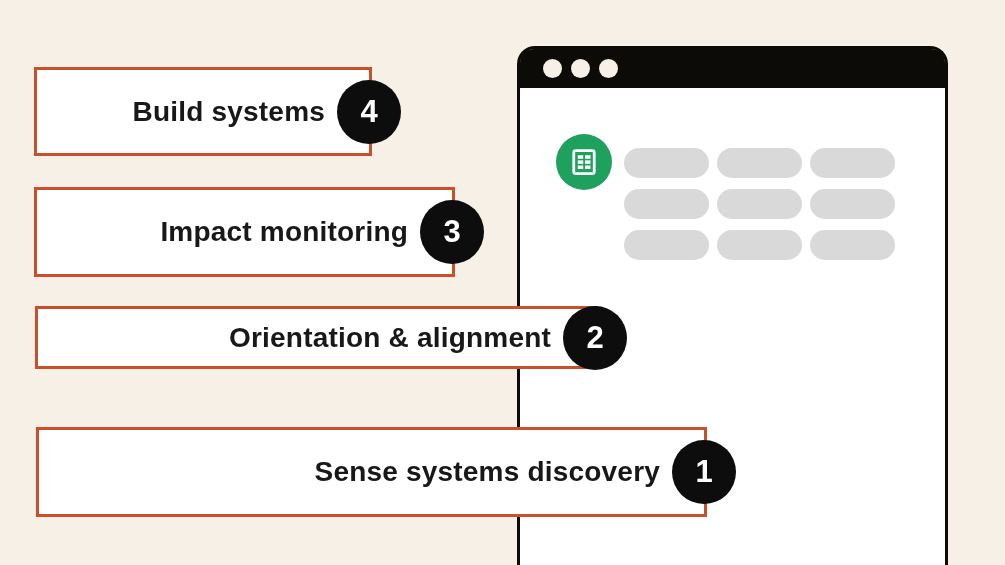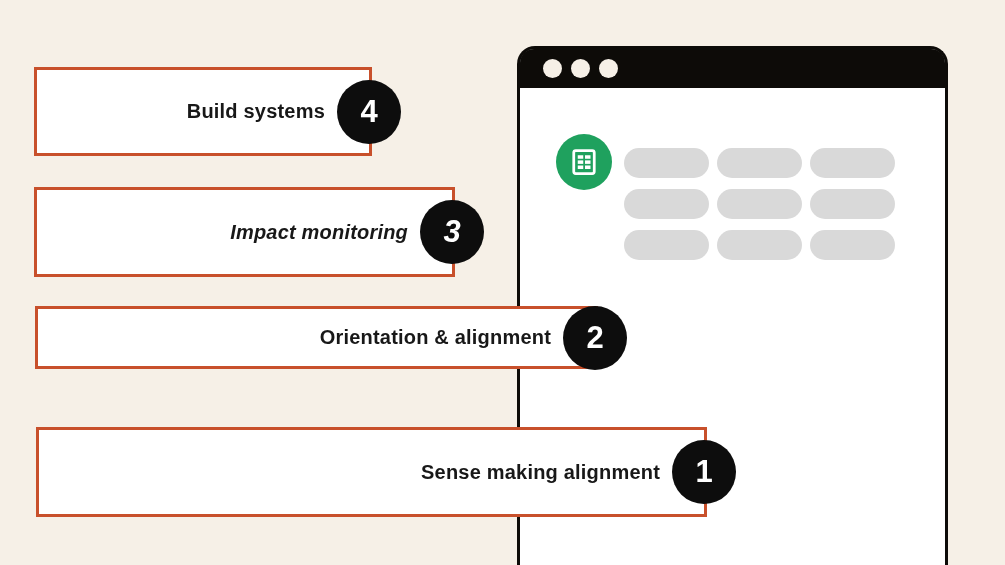--- a/index.html
+++ b/index.html
@@ -89,21 +89,21 @@
     box-sizing: border-box;
     background: var(--box-fill);
     border: 3px solid var(--box-border);
     display: flex;
     align-items: center;
     justify-content: flex-end;
     padding-right: 44px;
     z-index: 2;
   }
   .step-label {
-    font-size: 20px;
+    font-size: 28px;
     font-weight: bold;
     color: var(--text);
     white-space: nowrap;
     letter-spacing: 0.2px;
   }
   .badge {
     position: absolute;
     right: 0;
     top: 50%;
     transform: translate(50%, -50%);
@@ -112,21 +112,21 @@
     border-radius: 50%;
     background: var(--badge-bg);
     color: var(--badge-text);
     font-size: 31px;
     font-weight: bold;
     display: flex;
     align-items: center;
     justify-content: center;
   }
   .step-1 { left: 34px; top: 67px;  width: 338px; height: 89px; }
-  .step-2 { left: 34px; top: 187px; width: 421px; height: 90px; font-style: italic; }
+  .step-2 { left: 34px; top: 187px; width: 421px; height: 90px; }
   .step-3 { left: 35px; top: 306px; width: 563px; height: 63px; }
   .step-4 { left: 36px; top: 427px; width: 671px; height: 90px; }
 </style>
 </head>
 <body>
 
 <div class="canvas">
 
   <div class="window">
     <div class="titlebar">
@@ -169,17 +169,17 @@
     <span class="step-label">Impact monitoring</span>
     <span class="badge">3</span>
   </div>
 
   <div class="step step-3">
     <span class="step-label">Orientation &amp; alignment</span>
     <span class="badge">2</span>
   </div>
 
   <div class="step step-4">
-    <span class="step-label">Sense making alignment</span>
+    <span class="step-label">Sense systems discovery</span>
     <span class="badge">1</span>
   </div>
 
 </div>
 
 </body></html>

